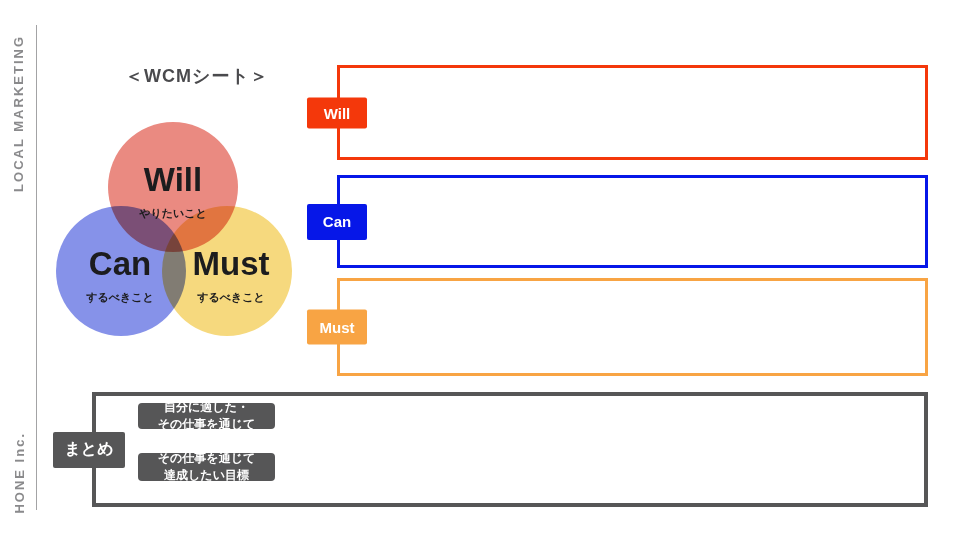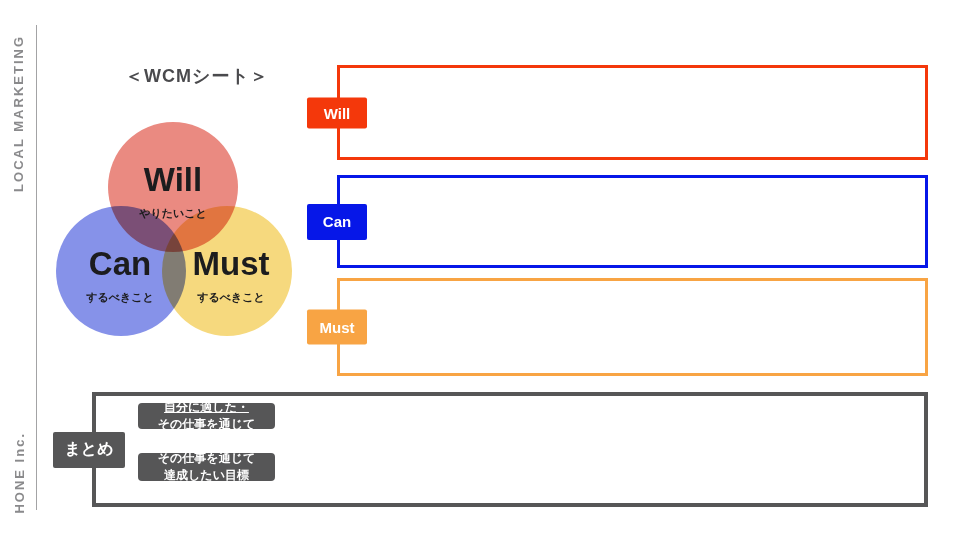--- a/index.html
+++ b/index.html
@@ -85,21 +85,21 @@
     display:flex;align-items:center;justify-content:center;
     color:#ffffff;font-size:16px;font-weight:bold;
     border-radius:2px;
   }
   .summary-item{
     position:absolute;left:42px;width:137px;
     background:#565657;color:#ffffff;border-radius:4px;
     display:flex;flex-direction:column;align-items:center;justify-content:center;
     font-size:12px;font-weight:bold;line-height:1.4;text-align:center;
   }
-  .summary-item.first {top:7px;height:26px;text-decoration:underline;}
+  .summary-item.first {top:7px;height:26px;}
   .summary-item.second{top:57px;height:28px;}
 </style>
 </head>
 <body>
 
 <div class="canvas">
 
   <div class="side-rule"></div>
   <div class="side-text top">LOCAL MARKETING</div>
   <div class="side-text bottom">HONE Inc.</div>

